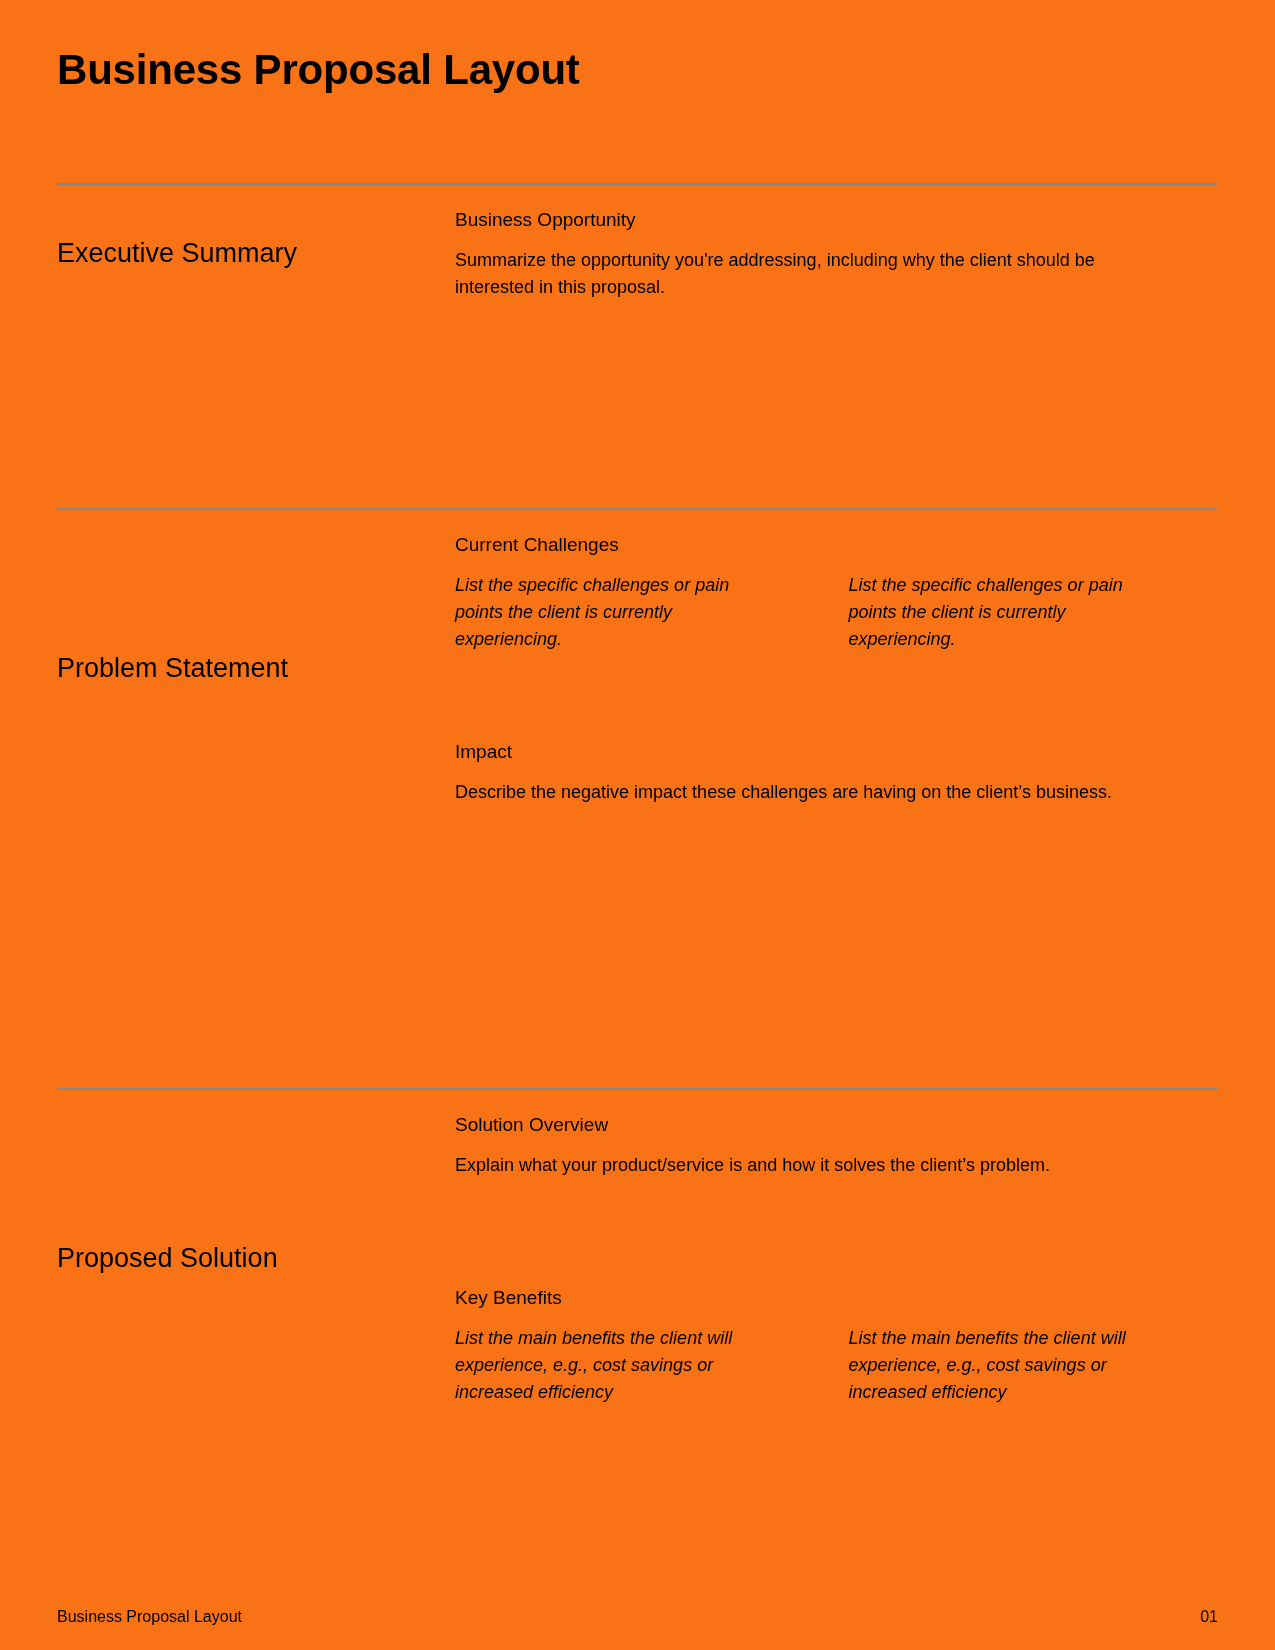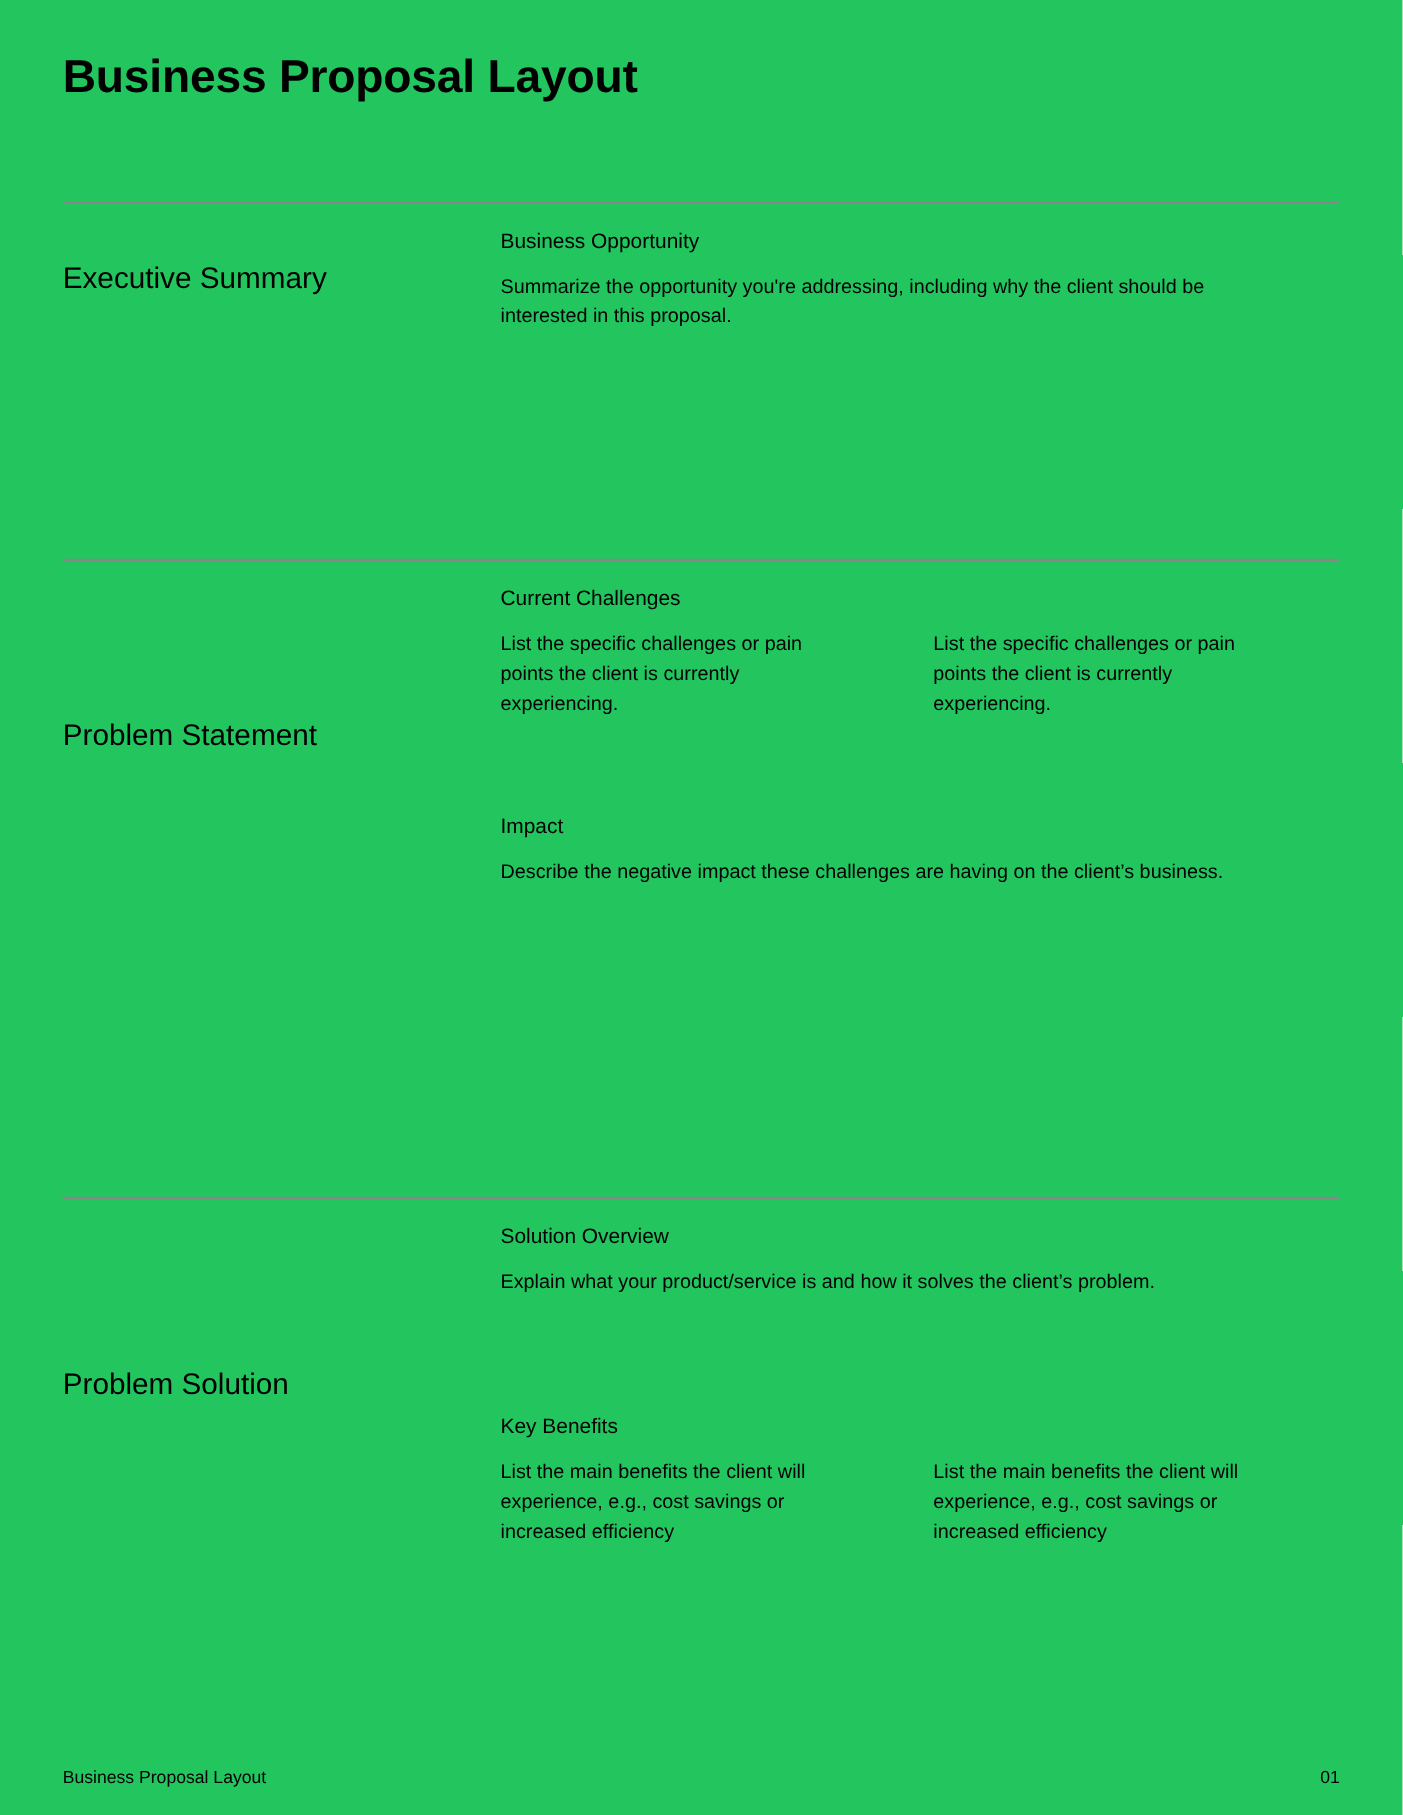--- a/index.html
+++ b/index.html
@@ -1,21 +1,21 @@
 <!DOCTYPE html>
 <html><head>
 <meta charset="utf-8">
 <style>
   * { margin: 0; padding: 0; box-sizing: border-box; }
   html, body { background: #ffffff; }
   .page {
     position: relative;
     width: 1275px;
     height: 1650px;
-    background: #22c55e;
+    background: #f97316;
     color: #000000;
     font-family: "Liberation Sans", "DejaVu Sans", sans-serif;
     overflow: hidden;
   }
   .page-title {
     position: absolute;
     left: 57px;
     top: 48px;
     font-size: 42px;
     line-height: 44px;
@@ -58,20 +58,21 @@
     line-height: 27px;
     font-weight: 400;
     color: #000000;
   }
   .block-body.narrow-wrap { max-width: 715px; }
   .columns {
     margin-top: 12px;
     display: grid;
     grid-template-columns: 1fr 1fr;
     column-gap: 24px;
+    font-style: italic;
   }
   .column-text {
     font-size: 18px;
     line-height: 27px;
     font-weight: 400;
     max-width: 322px;
     color: #000000;
   }
   .spacer-impact { margin-top: 84px; }
   .spacer-benefits { margin-top: 104px; }
@@ -119,21 +120,21 @@
       </div>
       <div class="block spacer-impact">
         <h3 class="block-heading">Impact</h3>
         <p class="block-body">Describe the negative impact these challenges are having on the client’s business.</p>
       </div>
     </div>
   </section>
 
   <div class="divider" style="top:1088px"></div>
   <section class="section" style="top:1110px">
-    <div class="section-label">Problem Solution</div>
+    <div class="section-label">Proposed Solution</div>
     <div class="section-content">
       <div class="block">
         <h3 class="block-heading">Solution Overview</h3>
         <p class="block-body">Explain what your product/service is and how it solves the client’s problem.</p>
       </div>
       <div class="block spacer-benefits">
         <h3 class="block-heading">Key Benefits</h3>
         <div class="columns">
           <p class="column-text">List the main benefits the client will experience, e.g., cost savings or increased efficiency</p>
           <p class="column-text">List the main benefits the client will experience, e.g., cost savings or increased efficiency</p>

